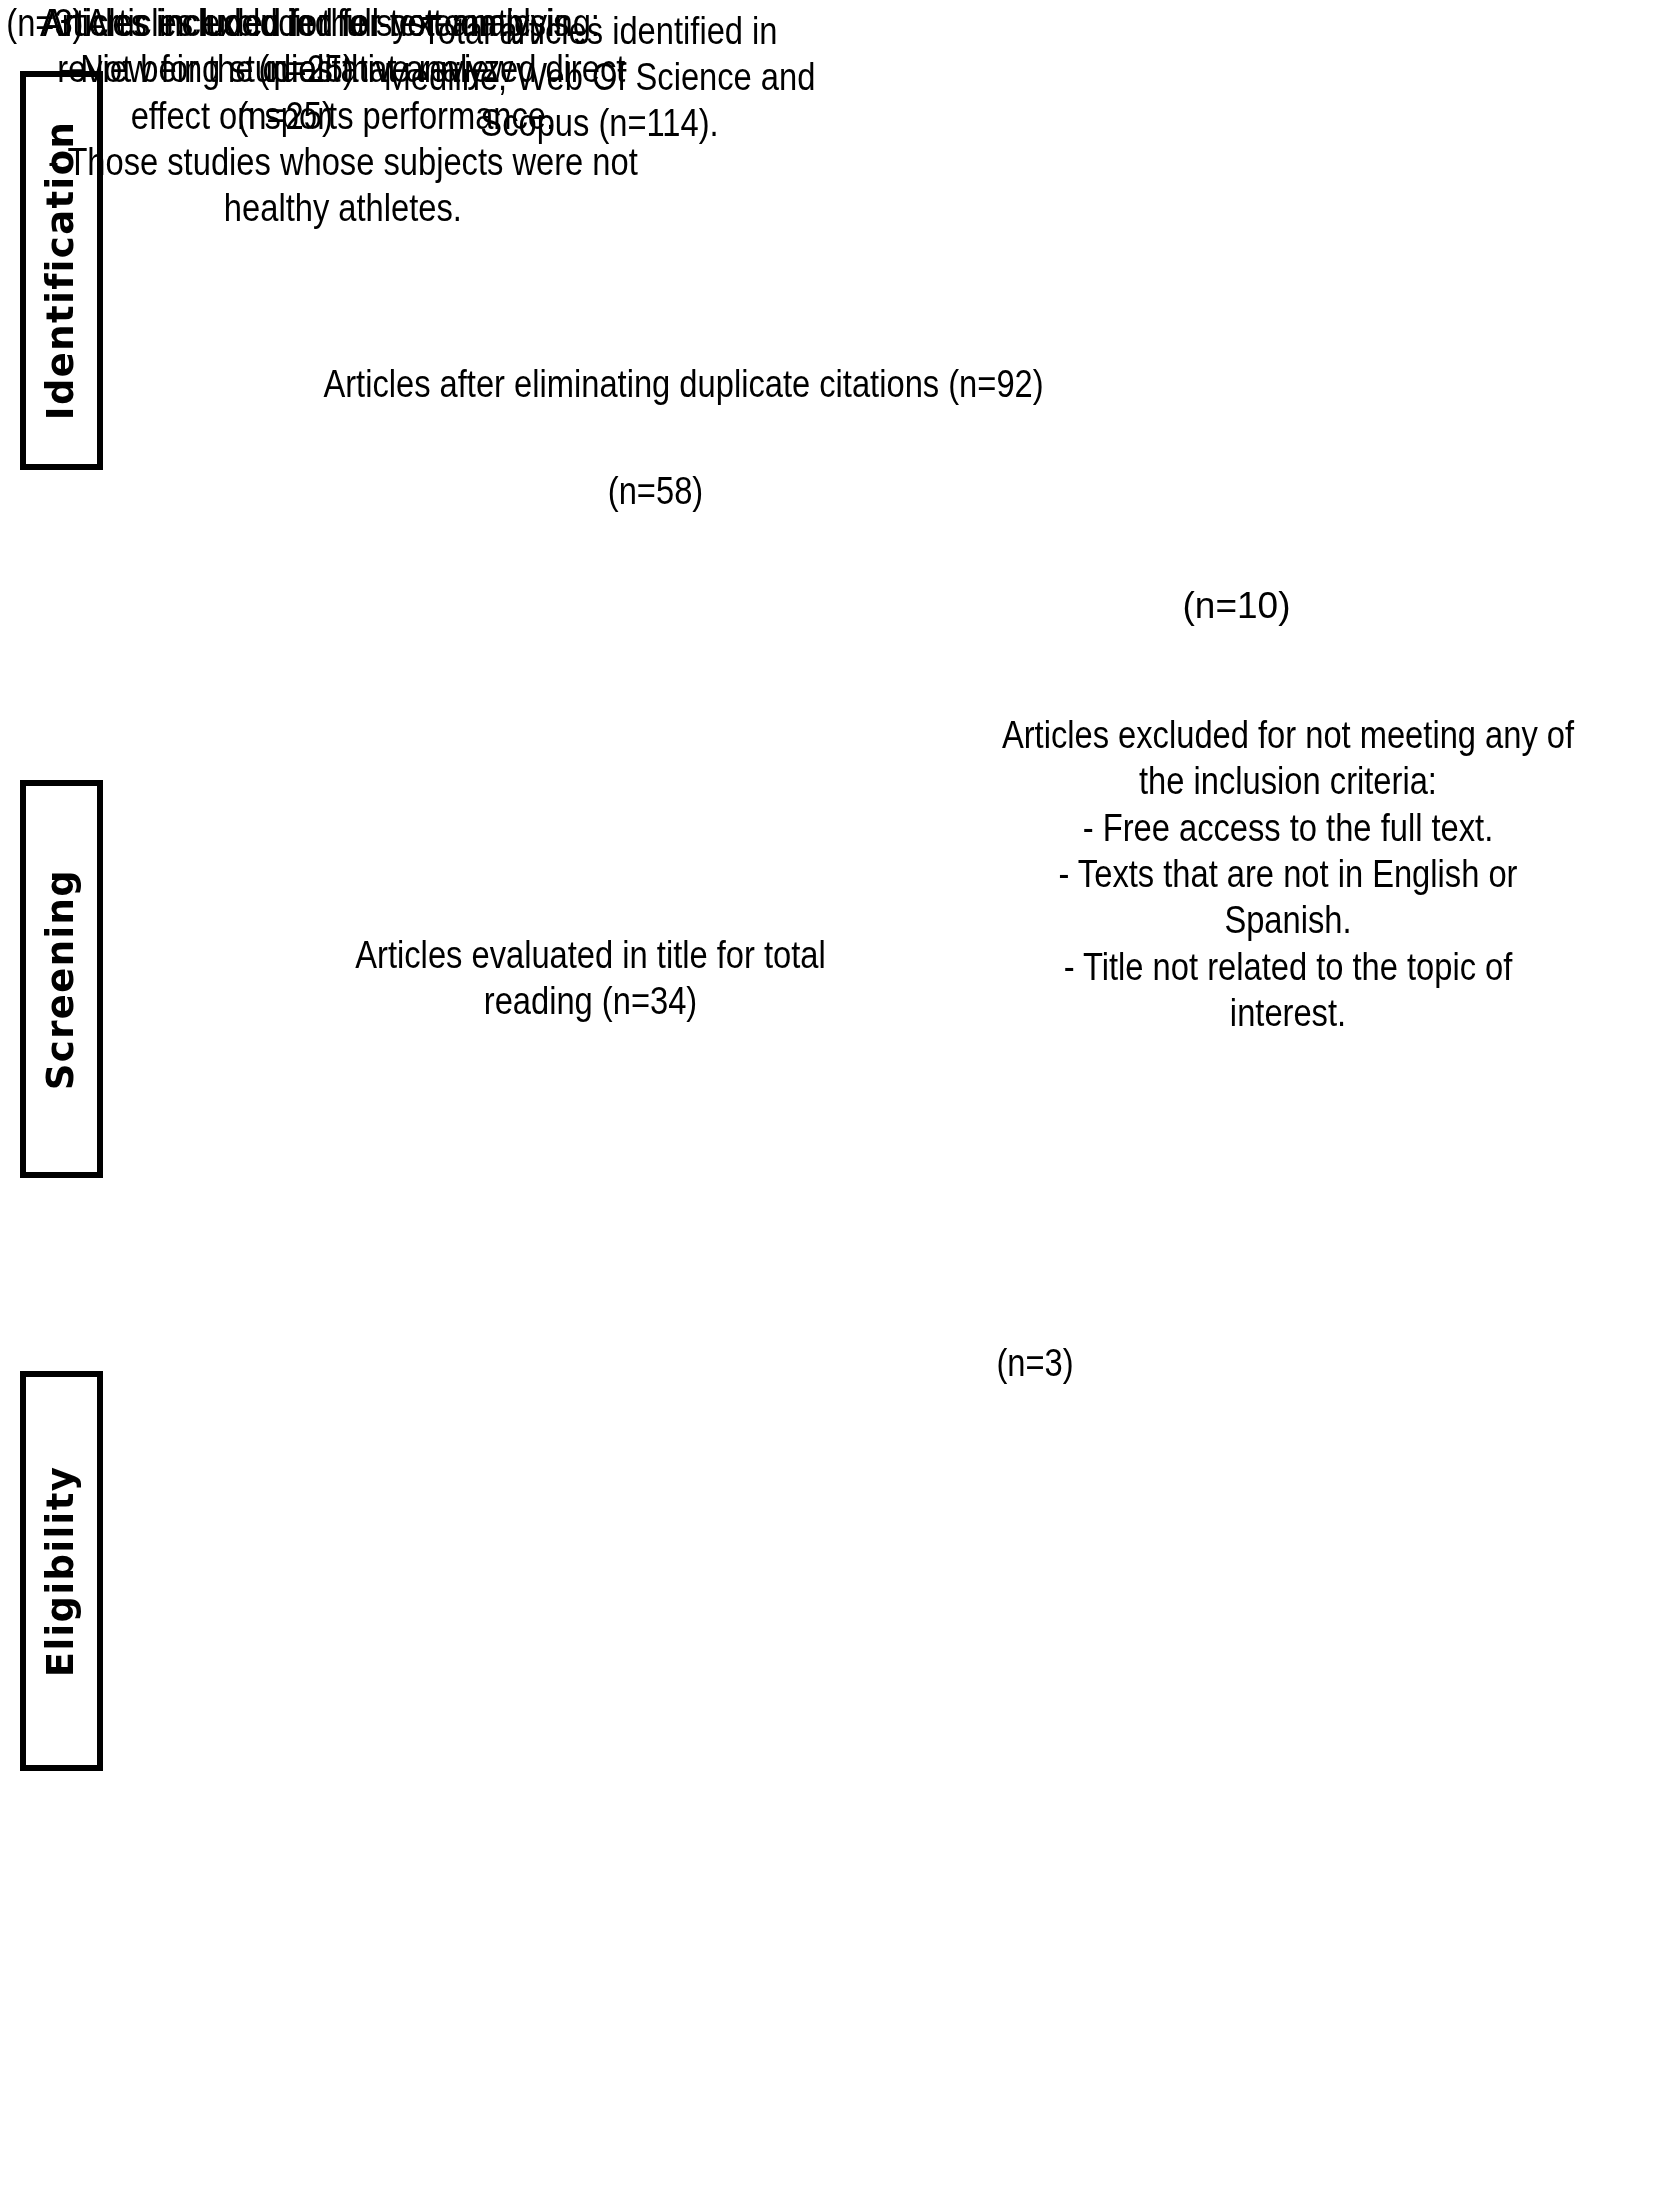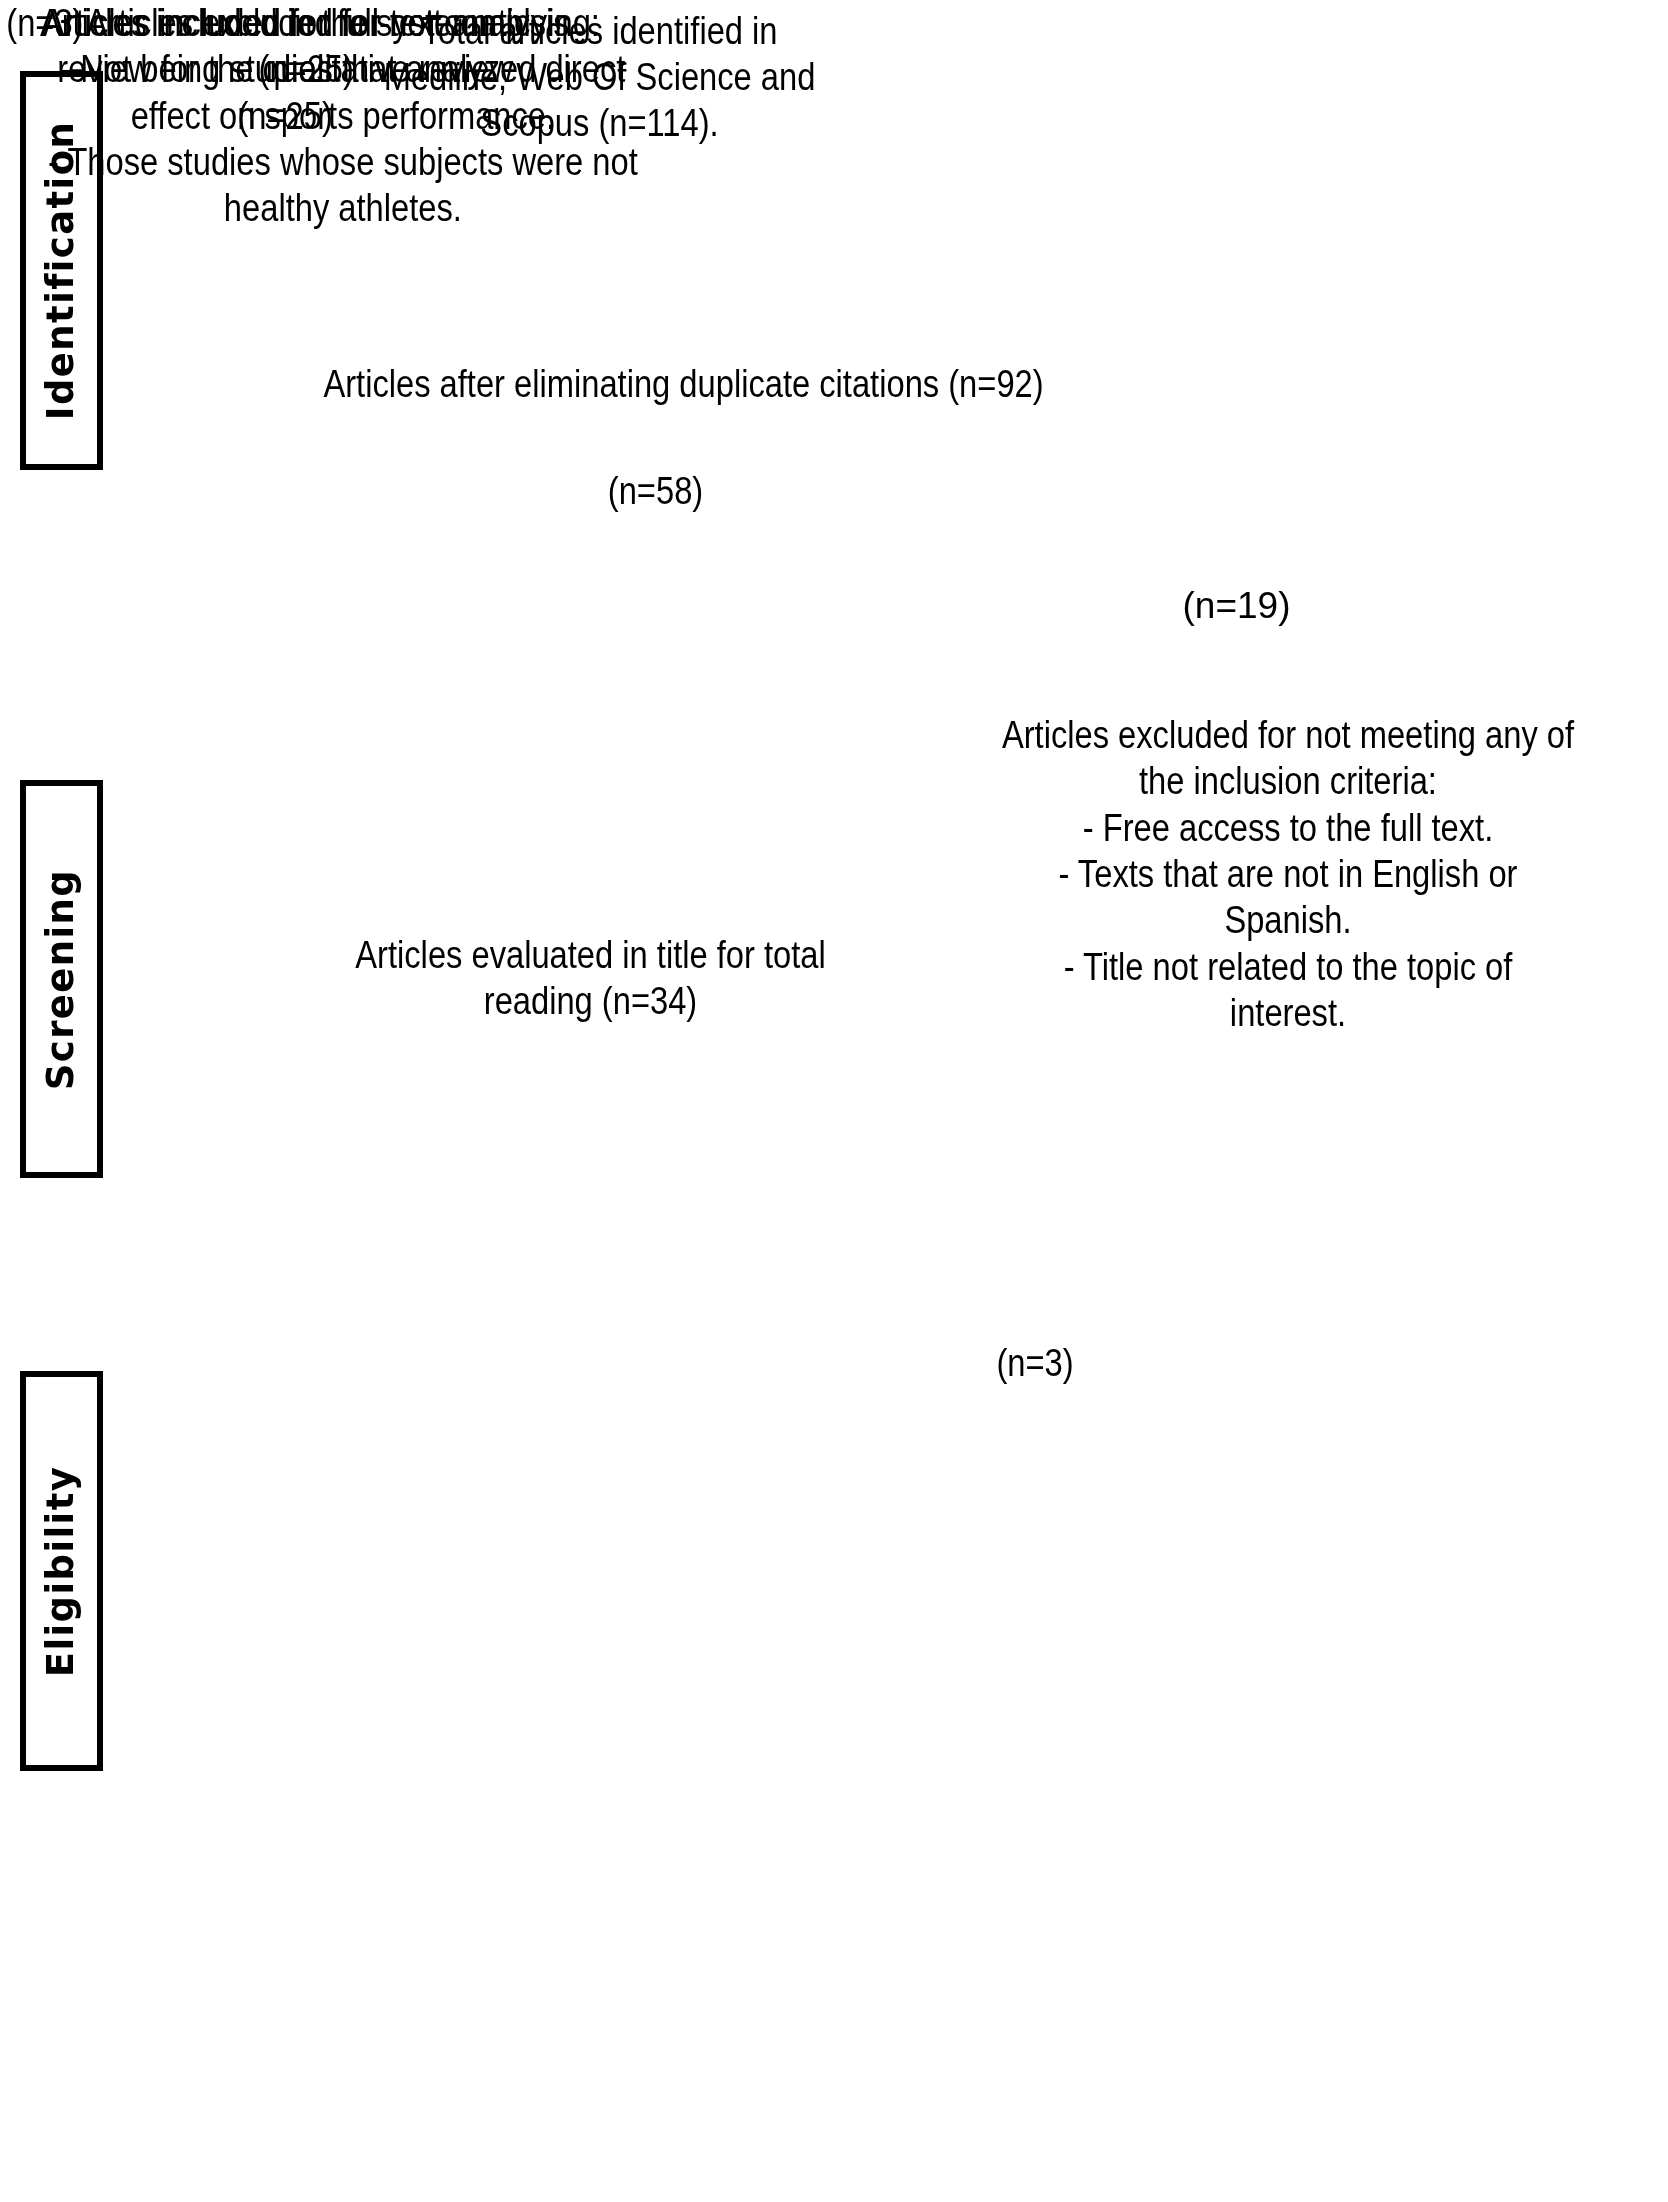--- a/index.html
+++ b/index.html
@@ -94,21 +94,21 @@
   </div>
 
   <div class="flow-text" id="block-identified">Total articles identified in
 Medline, Web Of Science and
 Scopus (n=114).</div>
 
   <div class="flow-text" id="block-duplicates">Articles after eliminating duplicate citations (n=92)</div>
 
   <div class="flow-text" id="block-n58">(n=58)</div>
 
-  <div class="flow-text wide" id="block-n12">(n=19)</div>
+  <div class="flow-text wide" id="block-n12">(n=10)</div>
 
   <div class="flow-text" id="block-excluded-screen">Articles excluded for not meeting any of
 the inclusion criteria:
 - Free access to the full text.
 - Texts that are not in English or
 Spanish.
 - Title not related to the topic of
 interest.</div>
 
   <div class="flow-text" id="block-title-eval">Articles evaluated in title for total

